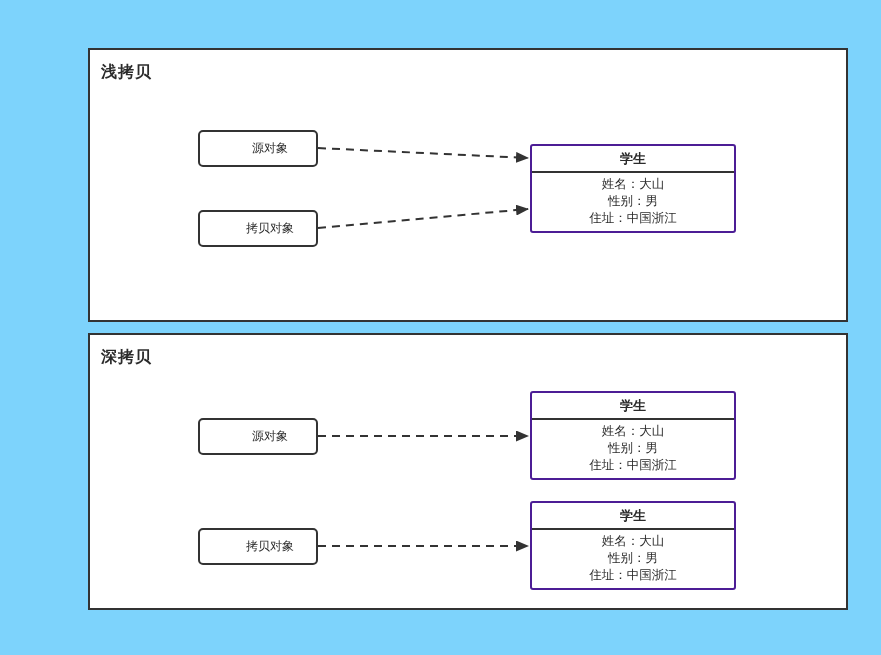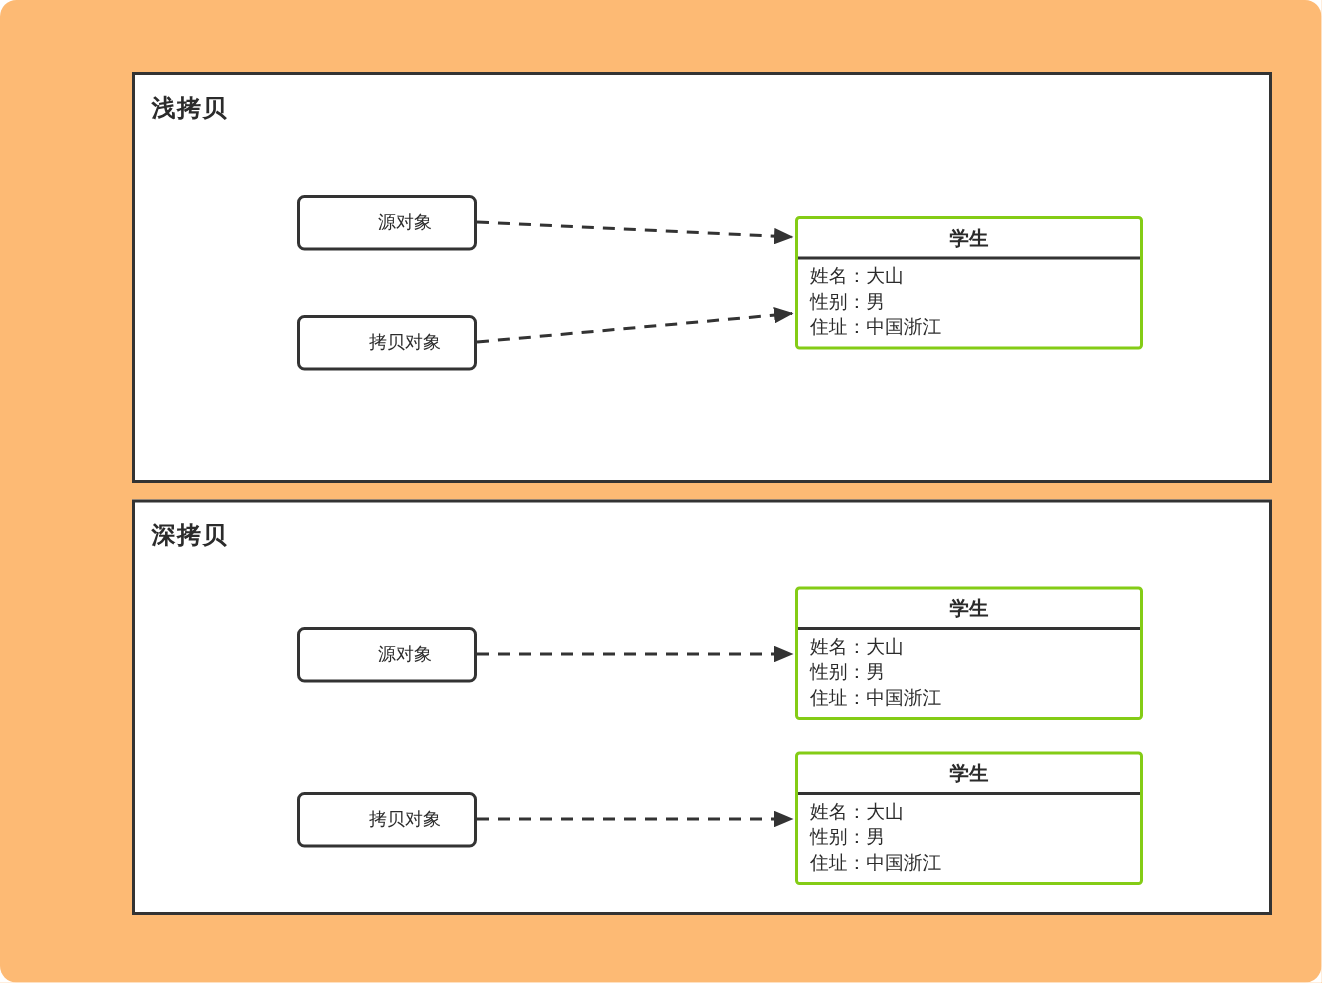--- a/index.html
+++ b/index.html
@@ -3,21 +3,21 @@
 <meta charset="utf-8">
 <style>
   * { margin: 0; padding: 0; box-sizing: border-box; }
   html, body {
     width: 881px; height: 655px;
     background: #ffffff;
     font-family: "Liberation Sans", "DejaVu Sans", sans-serif;
     color: #2b2b2b;
     overflow: hidden;
   }
-  .page { position: relative; width: 881px; height: 655px; background: #fdba74; border-radius: 11px; }
+  .page { position: relative; width: 881px; height: 655px; background: #7dd3fc; }
 
   .panel {
     position: absolute;
     left: 88px;
     width: 760px;
     border: 2px solid #333333;
     background: #ffffff;
   }
   .panel-shallow { top: 48px; height: 274px; }
   .panel-deep   { top: 333px; height: 277px; }
@@ -39,39 +39,40 @@
     background: #ffffff;
     display: flex; align-items: center; justify-content: center;
     font-size: 12px;
     color: #2b2b2b;
     z-index: 2;
     padding-left: 24px;
   }
 
   .student-box {
     position: absolute;
-    width: 232px;
-    border: 2px solid #84cc16;
+    width: 206px;
+    border: 2px solid #4c1d95;
     border-radius: 3px;
     background: #ffffff;
     z-index: 2;
   }
   .student-header {
     height: 27px;
     border-bottom: 2px solid #333333;
     display: flex; align-items: center; justify-content: center;
     font-size: 13px;
     font-weight: bold;
     color: #2b2b2b;
   }
   .student-body {
     padding: 3px 8px 4px 8px;
     font-size: 12.5px;
     line-height: 17px;
     color: #2b2b2b;
+    text-align: center;
   }
 
   .arrow-layer {
     position: absolute;
     left: 0; top: 0;
     width: 100%; height: 100%;
     z-index: 1;
     pointer-events: none;
   }
 </style>

